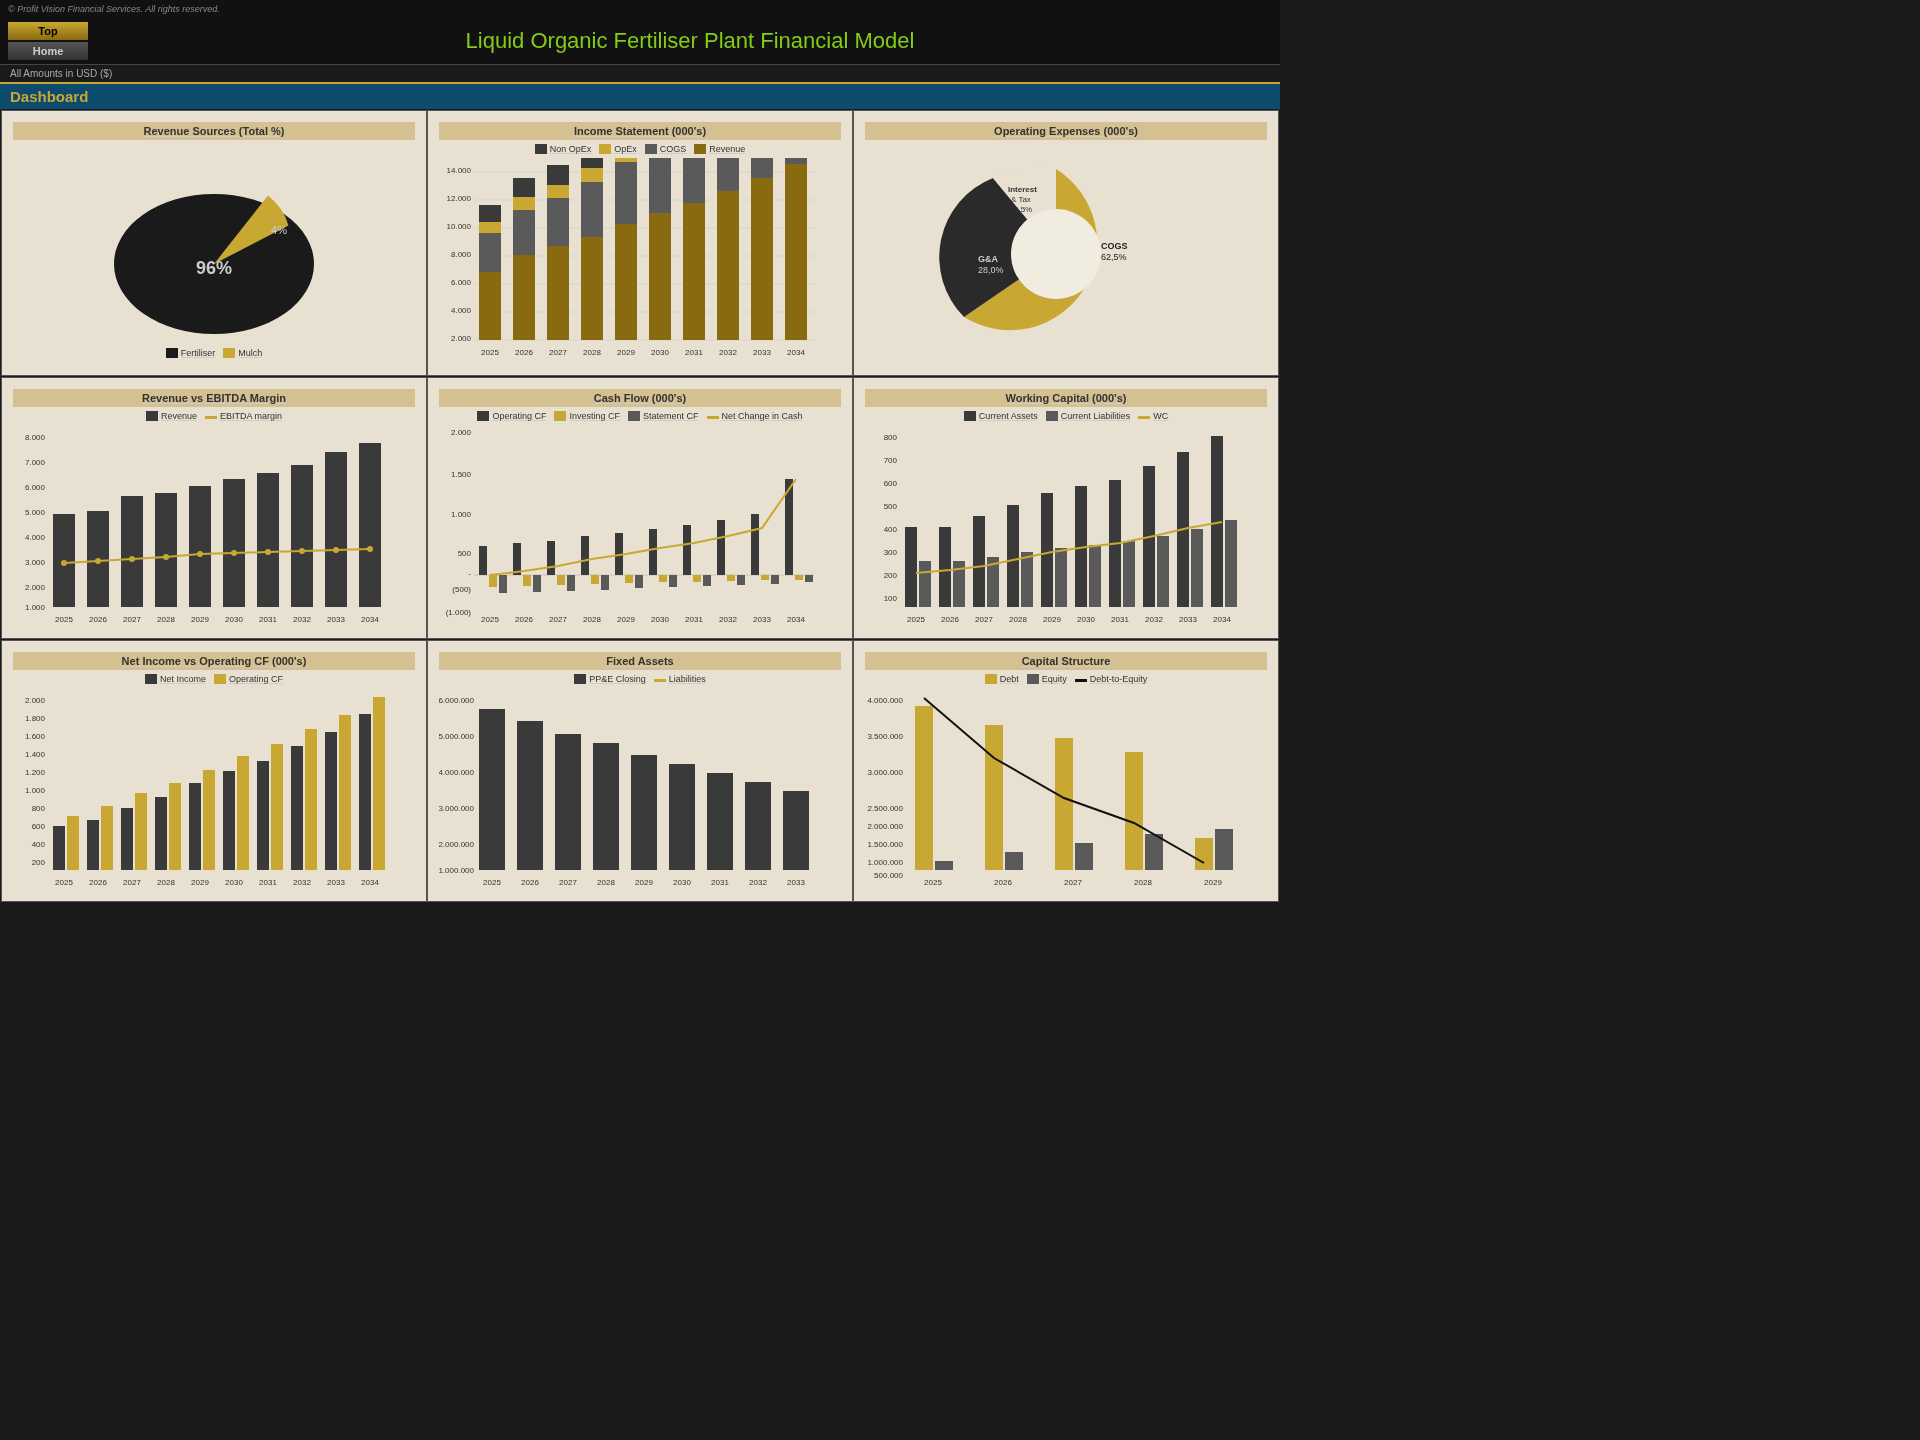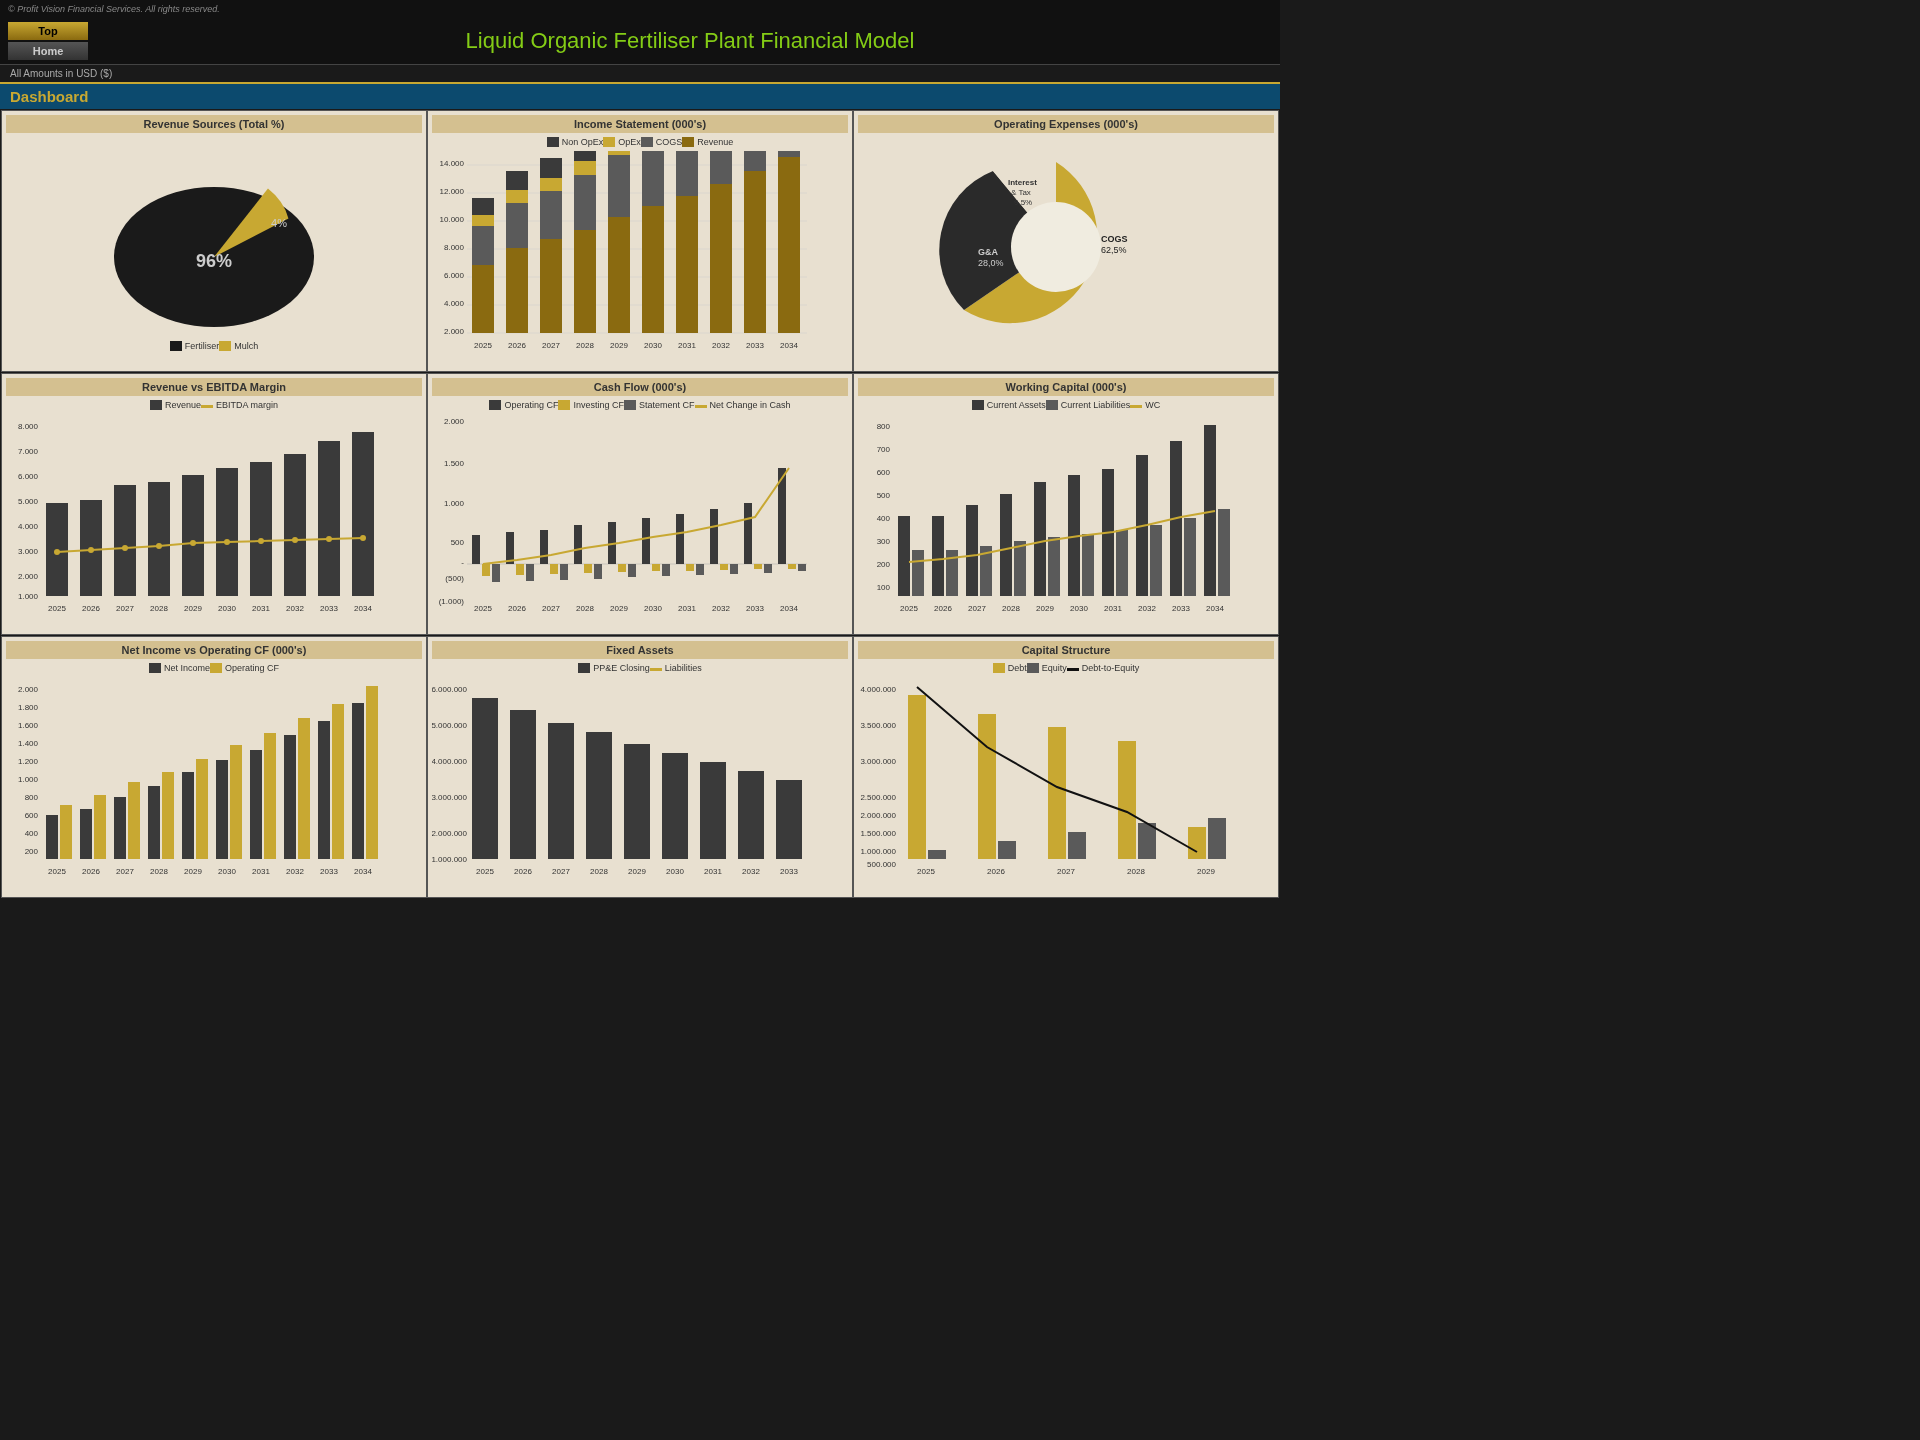--- a/index.html
+++ b/index.html
@@ -58,37 +58,38 @@
     .dashboard-header {
       background: #0c4a6e;
       color: #c8a832;
       font-size: 15px;
       font-weight: bold;
       padding: 4px 10px;
       border-top: 2px solid #c8a832;
     }
     .chart-panel {
       background: #e8e0d0;
-      padding: 4px;
+      padding: 11px;
       min-height: 260px;
+      text-decoration: underline;
     }
     .chart-title {
       text-align: center;
       font-size: 11px;
       font-weight: bold;
       color: #333;
       margin-bottom: 4px;
       background: #d4c090;
       padding: 3px;
     }
     svg text { font-family: Arial, sans-serif; }
     .legend {
       display: flex;
       flex-wrap: wrap;
-      gap: 0;
+      gap: 8px;
       justify-content: center;
       margin: 4px 0;
       font-size: 9px;
       color: #333;
     }
     .legend-item {
       display: flex;
       align-items: center;
       gap: 3px;
     }

